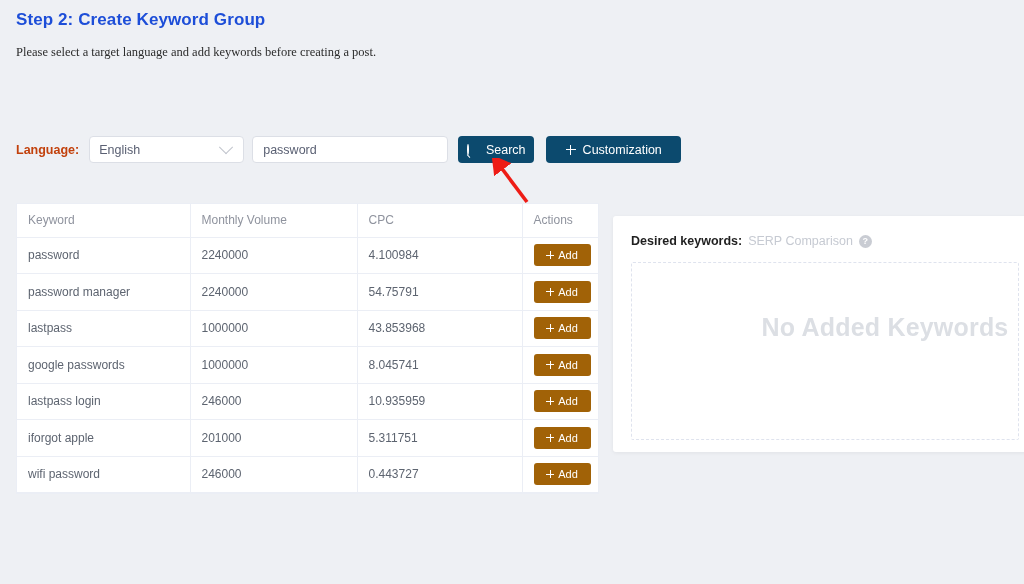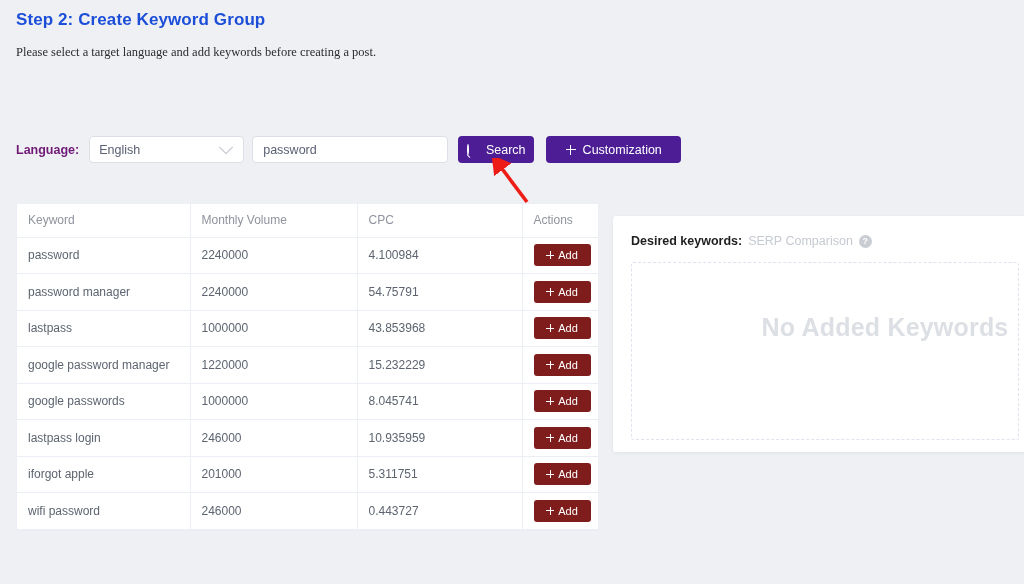--- a/index.html
+++ b/index.html
@@ -40,21 +40,21 @@
   .controls {
     position: absolute;
     left: 16px;
     top: 136px;
     display: flex;
     align-items: center;
   }
   .control-label {
     font-size: 12.5px;
     font-weight: bold;
-    color: #701a75;
+    color: #c2410c;
     margin-right: 10px;
     white-space: nowrap;
     text-align: center;
   }
   .select-box {
     width: 155px;
     height: 27px;
     box-sizing: border-box;
     background: #fff;
     border: 1px solid #dcdfe6;
@@ -88,21 +88,21 @@
     font-size: 12.5px;
     color: #5a6073;
     font-family: "Liberation Sans", sans-serif;
     outline: none;
   }
   .btn {
     height: 27px;
     box-sizing: border-box;
     border: none;
     border-radius: 4px;
-    background: #4c1d95;
+    background: #0c4a6e;
     color: #fff;
     font-size: 12.5px;
     font-family: "Liberation Sans", sans-serif;
     display: inline-flex;
     align-items: center;
     justify-content: center;
     gap: 17px;
     cursor: pointer;
     padding: 0 22px;
     white-space: nowrap;
@@ -188,21 +188,21 @@
   }
   .col-kw  { width: 173px; }
   .col-vol { width: 167px; }
   .col-cpc { width: 165px; }
   .col-act { width: 77px; }
   .btn-add {
     width: 57px;
     height: 22px;
     border: none;
     border-radius: 3px;
-    background: #7f1d1d;
+    background: #a16207;
     color: #fff;
     font-size: 11px;
     font-family: "Liberation Sans", sans-serif;
     display: inline-flex;
     align-items: center;
     justify-content: center;
     gap: 4px;
     cursor: pointer;
     padding: 0;
   }
@@ -354,29 +354,20 @@
         <tr>
           <td>lastpass</td>
           <td>1000000</td>
           <td>43.853968</td>
           <td><button class="btn-add">
               <span class="icon-plus-sm"></span>
               <span>Add</span>
             </button></td>
         </tr>
         <tr>
-          <td>google password manager</td>
-          <td>1220000</td>
-          <td>15.232229</td>
-          <td><button class="btn-add">
-              <span class="icon-plus-sm"></span>
-              <span>Add</span>
-            </button></td>
-        </tr>
-        <tr>
           <td>google passwords</td>
           <td>1000000</td>
           <td>8.045741</td>
           <td><button class="btn-add">
               <span class="icon-plus-sm"></span>
               <span>Add</span>
             </button></td>
         </tr>
         <tr>
           <td>lastpass login</td>

